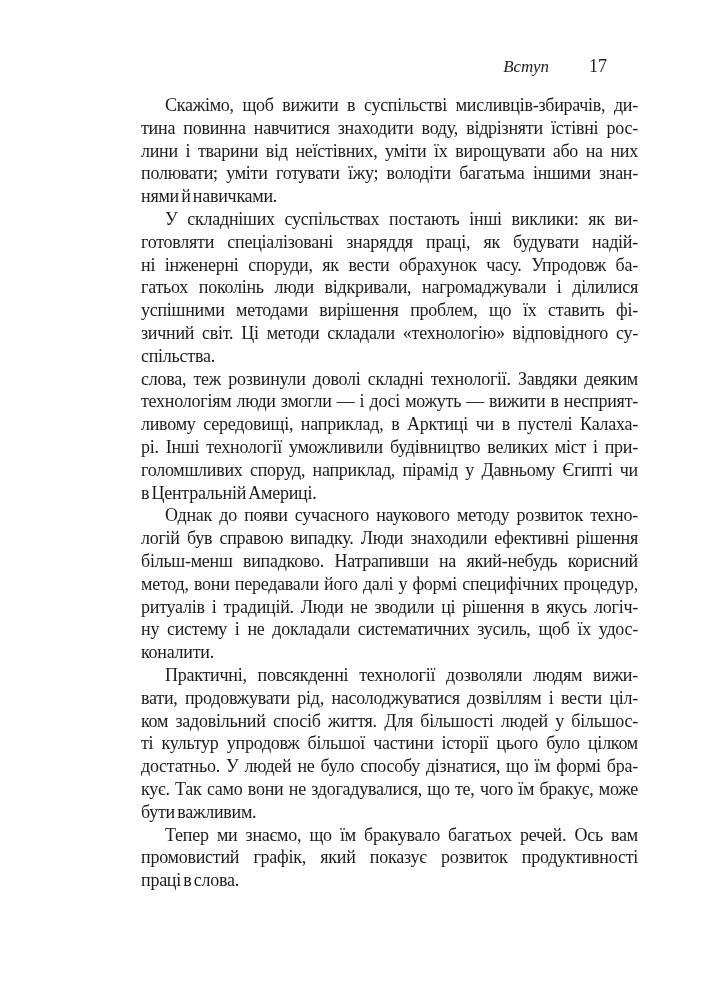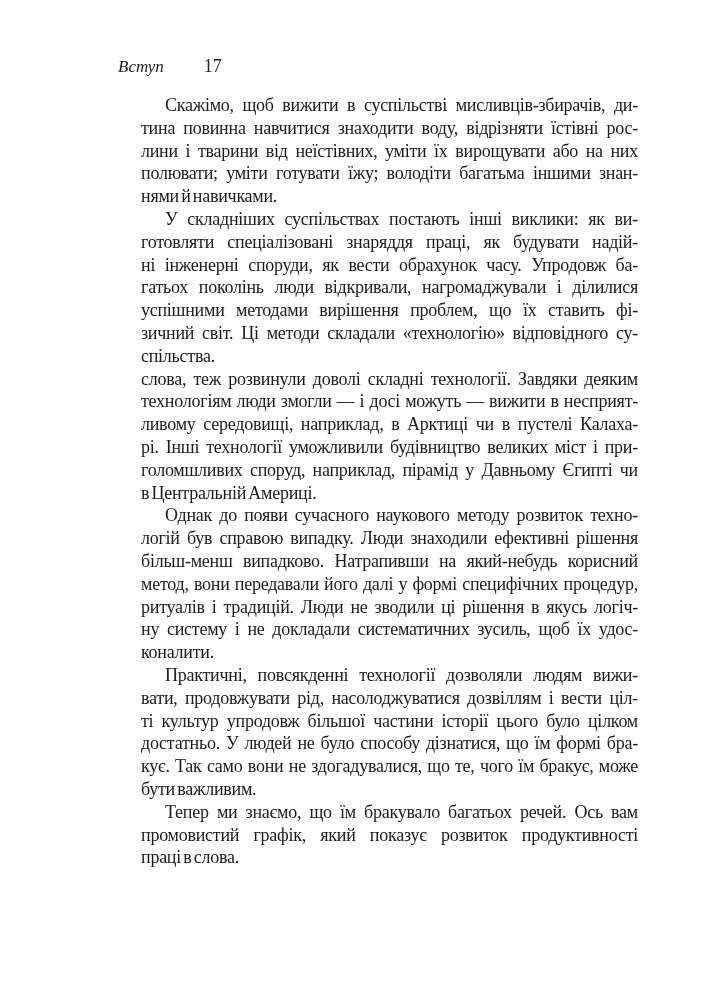--- a/index.html
+++ b/index.html
@@ -15,21 +15,21 @@
     overflow: hidden;
     font-family: "Liberation Serif", "DejaVu Serif", serif;
     color: #1b1b1b;
   }
   .running-header {
     position: absolute;
     left: 110px;
     width: 497px;
     top: 55px;
     display: flex;
-    justify-content: flex-start;
+    justify-content: flex-end;
     align-items: baseline;
     line-height: 22px;
   }
   .running-header .chapter {
     font-style: italic;
     font-size: 17px;
     padding-left: 8px;
     color: #222222;
   }
   .running-header .pagenum {
@@ -103,20 +103,21 @@
         <div class="line">логій був справою випадку. Люди знаходили ефективні рішення</div>
         <div class="line">більш-менш випадково. Натрапивши на який-небудь корисний</div>
         <div class="line">метод, вони передавали його далі у формі специфічних процедур,</div>
         <div class="line">ритуалів і традицій. Люди не зводили ці рішення в якусь логіч-</div>
         <div class="line">ну систему і не докладали систематичних зусиль, щоб їх удос-</div>
         <div class="line last">коналити.</div>
       </div>
       <div class="paragraph">
         <div class="line first">Практичні, повсякденні технології дозволяли людям вижи-</div>
         <div class="line">вати, продовжувати рід, насолоджуватися дозвіллям і вести ціл-</div>
+        <div class="line">ком задовільний спосіб життя. Для більшості людей у більшос-</div>
         <div class="line">ті культур упродовж більшої частини історії цього було цілком</div>
         <div class="line">достатньо. У людей не було способу дізнатися, що їм формі бра-</div>
         <div class="line">кує. Так само вони не здогадувалися, що те, чого їм бракує, може</div>
         <div class="line last">бути важливим.</div>
       </div>
       <div class="paragraph">
         <div class="line first">Тепер ми знаємо, що їм бракувало багатьох речей. Ось вам</div>
         <div class="line">промовистий графік, який показує розвиток продуктивності</div>
         <div class="line last">праці в слова.</div>
       </div>

